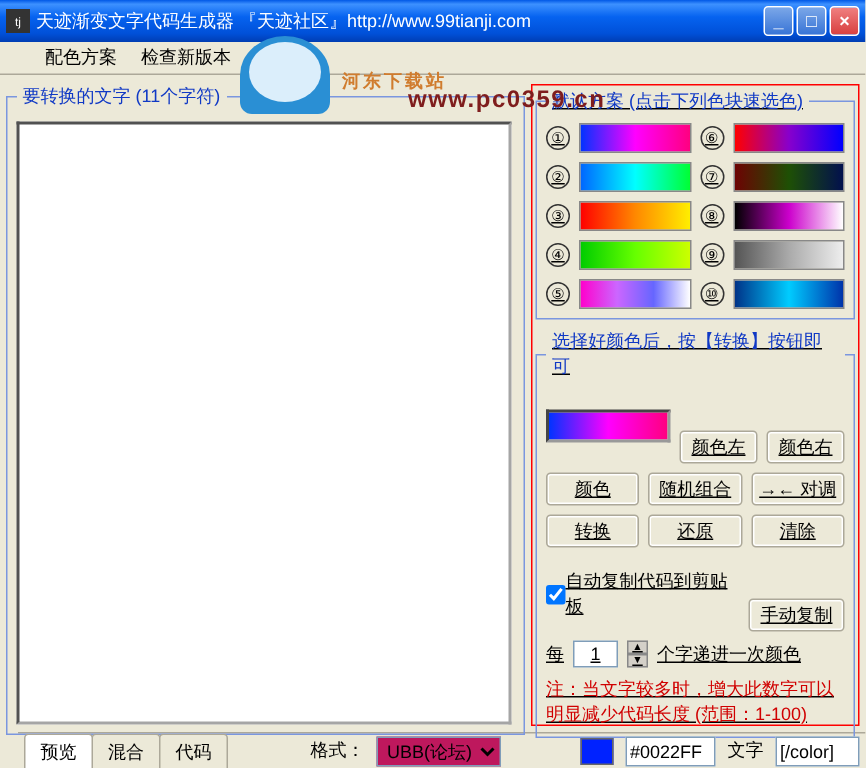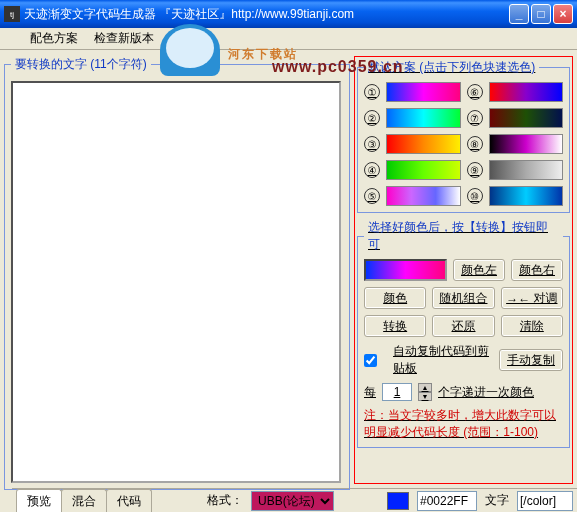--- a/index.html
+++ b/index.html
@@ -46,22 +46,22 @@
 .g8 { background: linear-gradient(to right,#000000,#cc00cc,#ffffff); }
 .g9 { background: linear-gradient(to right,#555555,#aaaaaa,#eeeeee); }
 .g10{ background: linear-gradient(to right,#003388,#00ccff,#0033aa); }
 
 .btn { height: 22px; background: #ece9d8; border: 1px solid #aca899; border-radius: 3px; padding: 0 4px; cursor: pointer; box-shadow: inset 0 0 0 1px #fff; display:inline-flex; align-items:center; justify-content:center;}
 
 .convert fieldset { display: flex; flex-direction: column; gap: 6px; }
 .row { display: flex; gap: 6px; align-items: center; }
 .preview-sel { flex: 1; height: 22px; background: linear-gradient(to right,#0033ff,#ff00ff,#ff0080); border: 2px inset #999; }
 .row .btn { flex: 1; }
-.row .btn.sm { flex: 0 0 auto; width: 52px; }
-.chk { display: flex; align-items: center; gap: 16px; }
+.row .btn.sm { flex: 0 0 auto; width: 52px; margin-top: 28px; }
+.chk { display: flex; align-items: center; gap: 0; }
 .chk input { width: 13px; height: 13px; }
 .numbox { width: 30px; height: 18px; border: 1px solid #7f9db9; text-align: center; }
 .spinner { display: flex; flex-direction: column; }
 .spinner .sp { width: 14px; height: 9px; background: #d4d0c8; border: 1px solid #888; font-size:7px; display:flex; align-items:center; justify-content:center; cursor:pointer; line-height:1;}
 .note { color: #d00000; font-size: 12px; line-height: 1.4; }
 
 .bottombar { height: 24px; background: #ece9d8; display: flex; align-items: center; gap: 8px; padding: 0 4px; border-top: 1px solid #aca899; margin-left: 12px; }
 .tabs { display: flex; }
 .tab { padding: 3px 10px; border: 1px solid #aca899; background: #ece9d8; border-bottom: none; border-radius: 3px 3px 0 0; cursor: pointer; margin-right: -1px; }
 .tab.active { background: #fff; position: relative; z-index: 2; }

